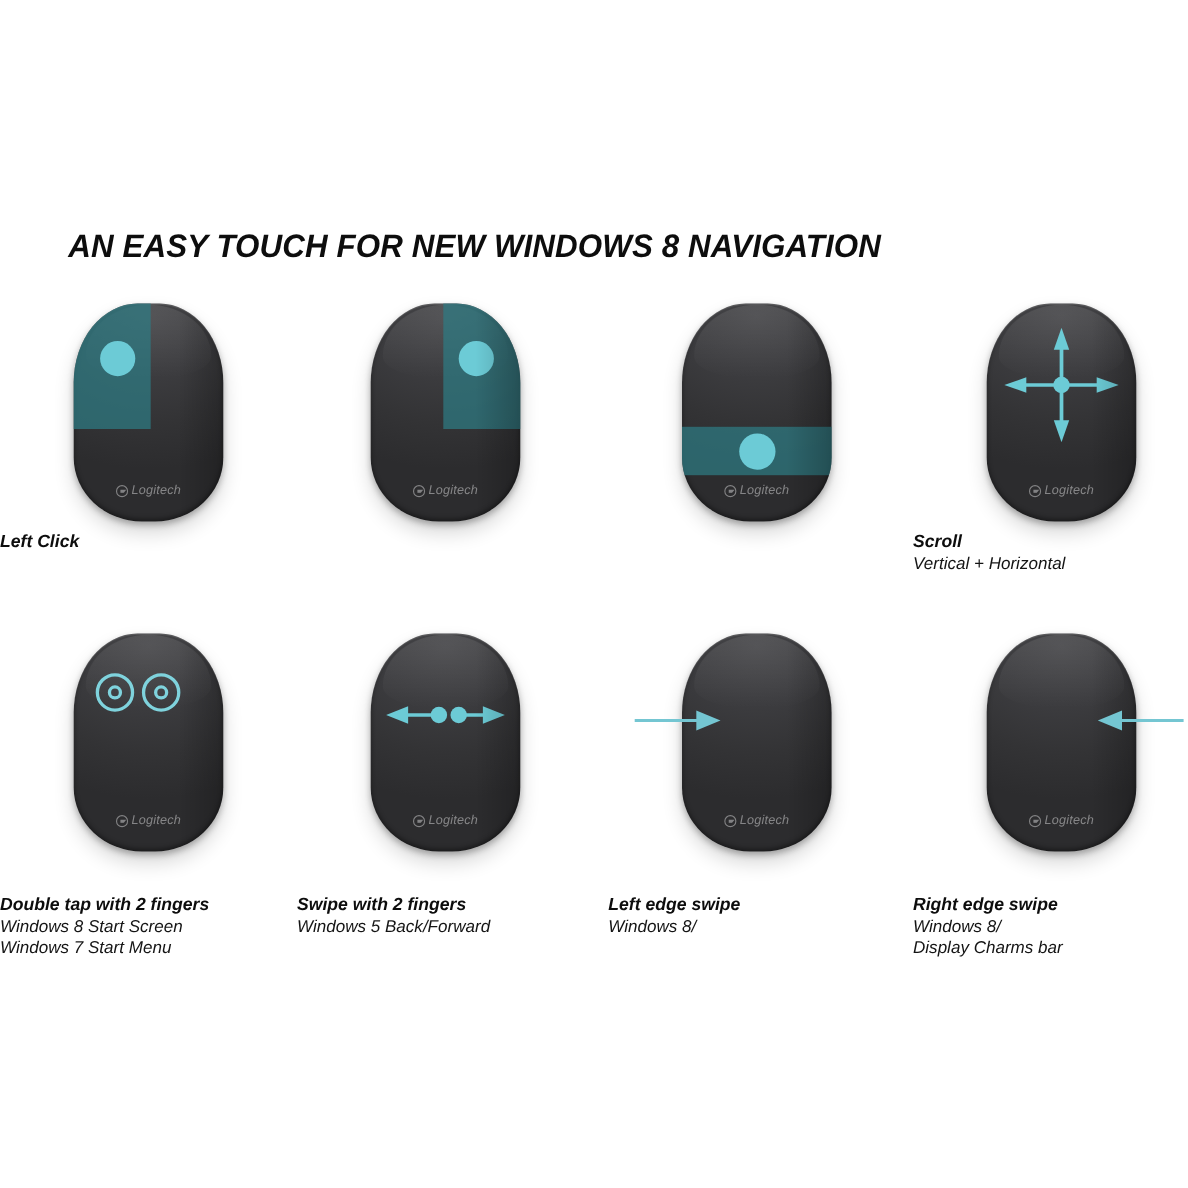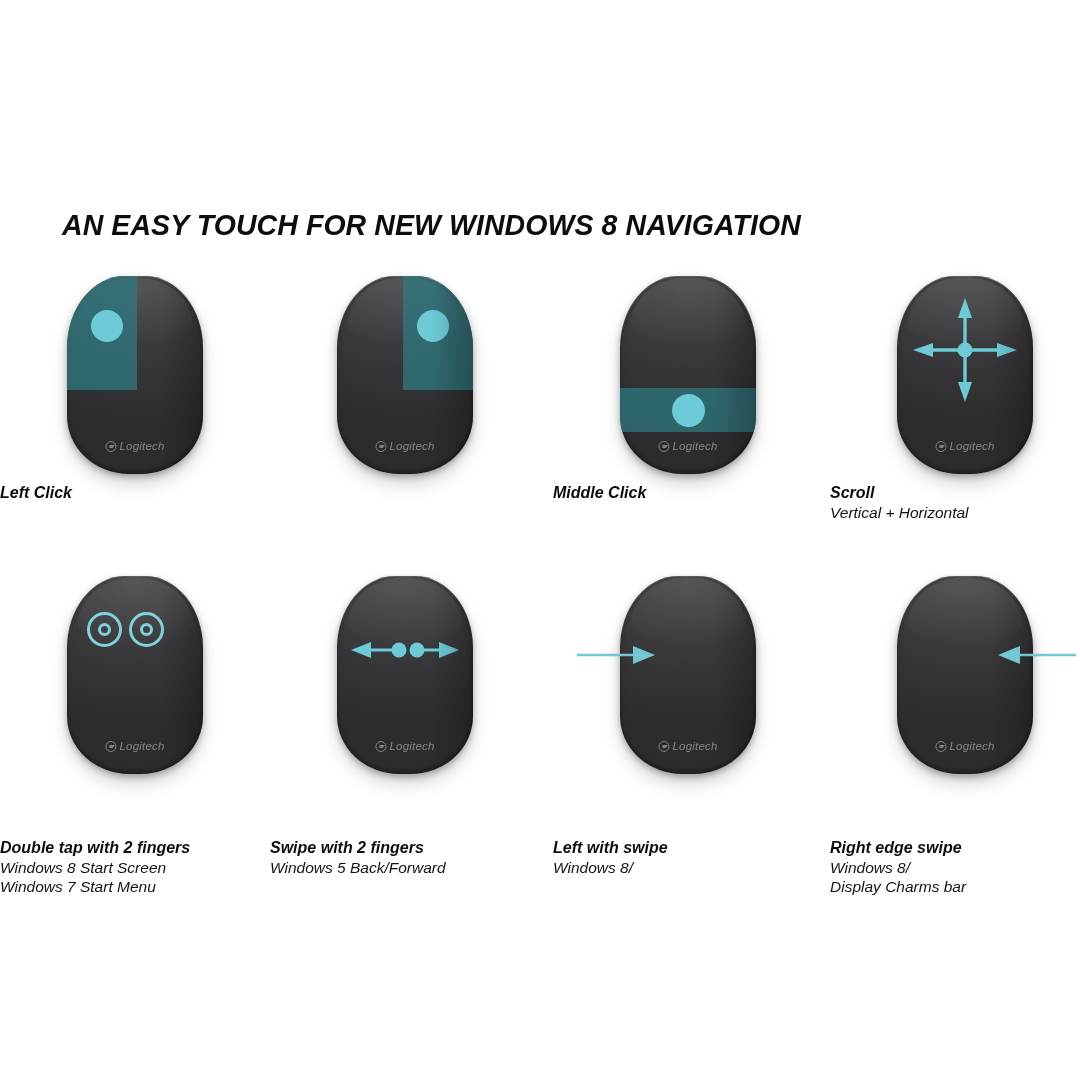--- a/index.html
+++ b/index.html
@@ -226,21 +226,21 @@
     font-weight: bold;
     color: #0d0d0d;
     white-space: nowrap;
   }
   .cap-sub {
     font-size: 15.5px;
     font-weight: normal;
     color: #141414;
     white-space: nowrap;
   }
-  .row2 .caption { top: 245px; margin-top: 25px; }
+  .row2 .caption { top: 245px; }
 </style>
 </head>
 <body>
 
 <div class="page">
 
   <div class="title">AN EASY TOUCH FOR NEW WINDOWS 8 NAVIGATION</div>
 
   <div class="grid">
 
@@ -278,23 +278,20 @@
       <div class="cell c2">
         <div class="stage">
           <div class="mouse">
             <div class="zone zone-band"></div>
             <div class="dot dot-mc"></div>
             <div class="logo">
               <span class="logo-mark"></span>
               <span class="logo-text">Logitech</span>
             </div>
           </div>
-        </div>
-        <div class="caption">
-          <div class="cap-title">Middle Click</div>
         </div>
       </div>
 
       <div class="cell c3">
         <div class="stage">
           <div class="mouse">
             <svg class="cross" viewBox="0 0 136 198">
               <g stroke="#6ccbd6" stroke-width="3.4" fill="#6ccbd6">
                 <line x1="68" y1="38" x2="68" y2="110"></line>
                 <line x1="30" y1="74" x2="106" y2="74"></line>
@@ -375,21 +372,21 @@
             </div>
           </div>
           <svg class="edge-arrow left" width="90" height="30" viewBox="0 0 90 30">
             <g stroke="#74c6d2" stroke-width="2.6" fill="#74c6d2">
               <line x1="2" y1="15" x2="62" y2="15"></line>
               <polygon points="80,15 58,6 58,24" stroke="none"></polygon>
             </g>
           </svg>
         </div>
         <div class="caption">
-          <div class="cap-title">Left with swipe</div>
+          <div class="cap-title">Left edge swipe</div>
           <div class="cap-sub">Windows 8/</div>
         </div>
       </div>
 
       <div class="cell c3">
         <div class="stage">
           <div class="mouse">
             <div class="logo">
               <span class="logo-mark"></span>
               <span class="logo-text">Logitech</span>

